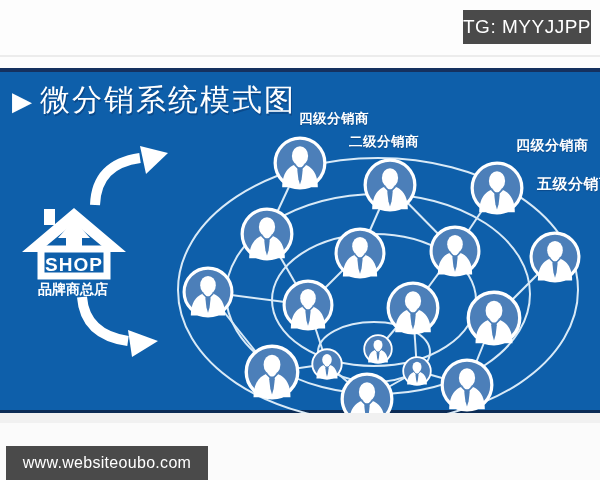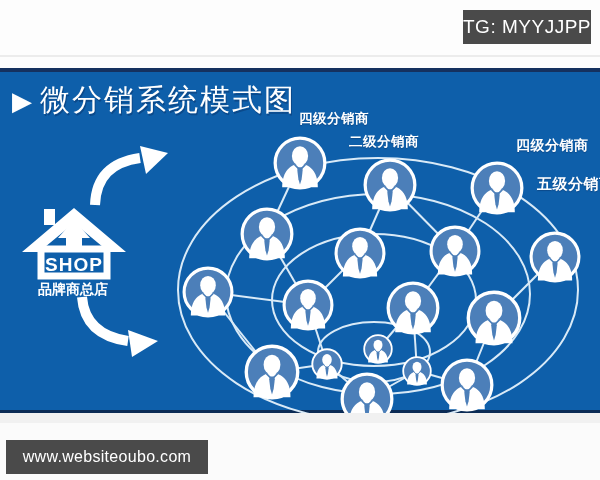--- a/index.html
+++ b/index.html
@@ -38,21 +38,21 @@
   .ll-1{left:299px;top:42px;}
   .ll-2{left:349px;top:65px;}
   .ll-3{left:426px;top:69px;}
   .ll-4{left:516px;top:69px;font-size:14px;}
   .ll-5{left:537px;top:107px;font-size:15px;}
   svg.net{position:absolute;left:0;top:0;width:600px;height:345px;z-index:2;}
   
   .bottom-band{position:absolute;left:0;top:413px;width:600px;height:67px;background:#fbfbfb;}
   .bottom-band .faint-strip{position:absolute;left:0;top:0;width:600px;height:10px;background:#f1f1f1;}
   .website-badge{
-    position:absolute;left:6px;top:27px;width:202px;height:34px;
+    position:absolute;left:6px;top:33px;width:202px;height:34px;
     background:var(--box-bg,#545454);color:#fff;font-size:16px;
     display:flex;align-items:center;justify-content:center;letter-spacing:.3px;
   }
 </style>
 </head>
 <body>
 
 <div class="page">
 
   <div class="top-band">

